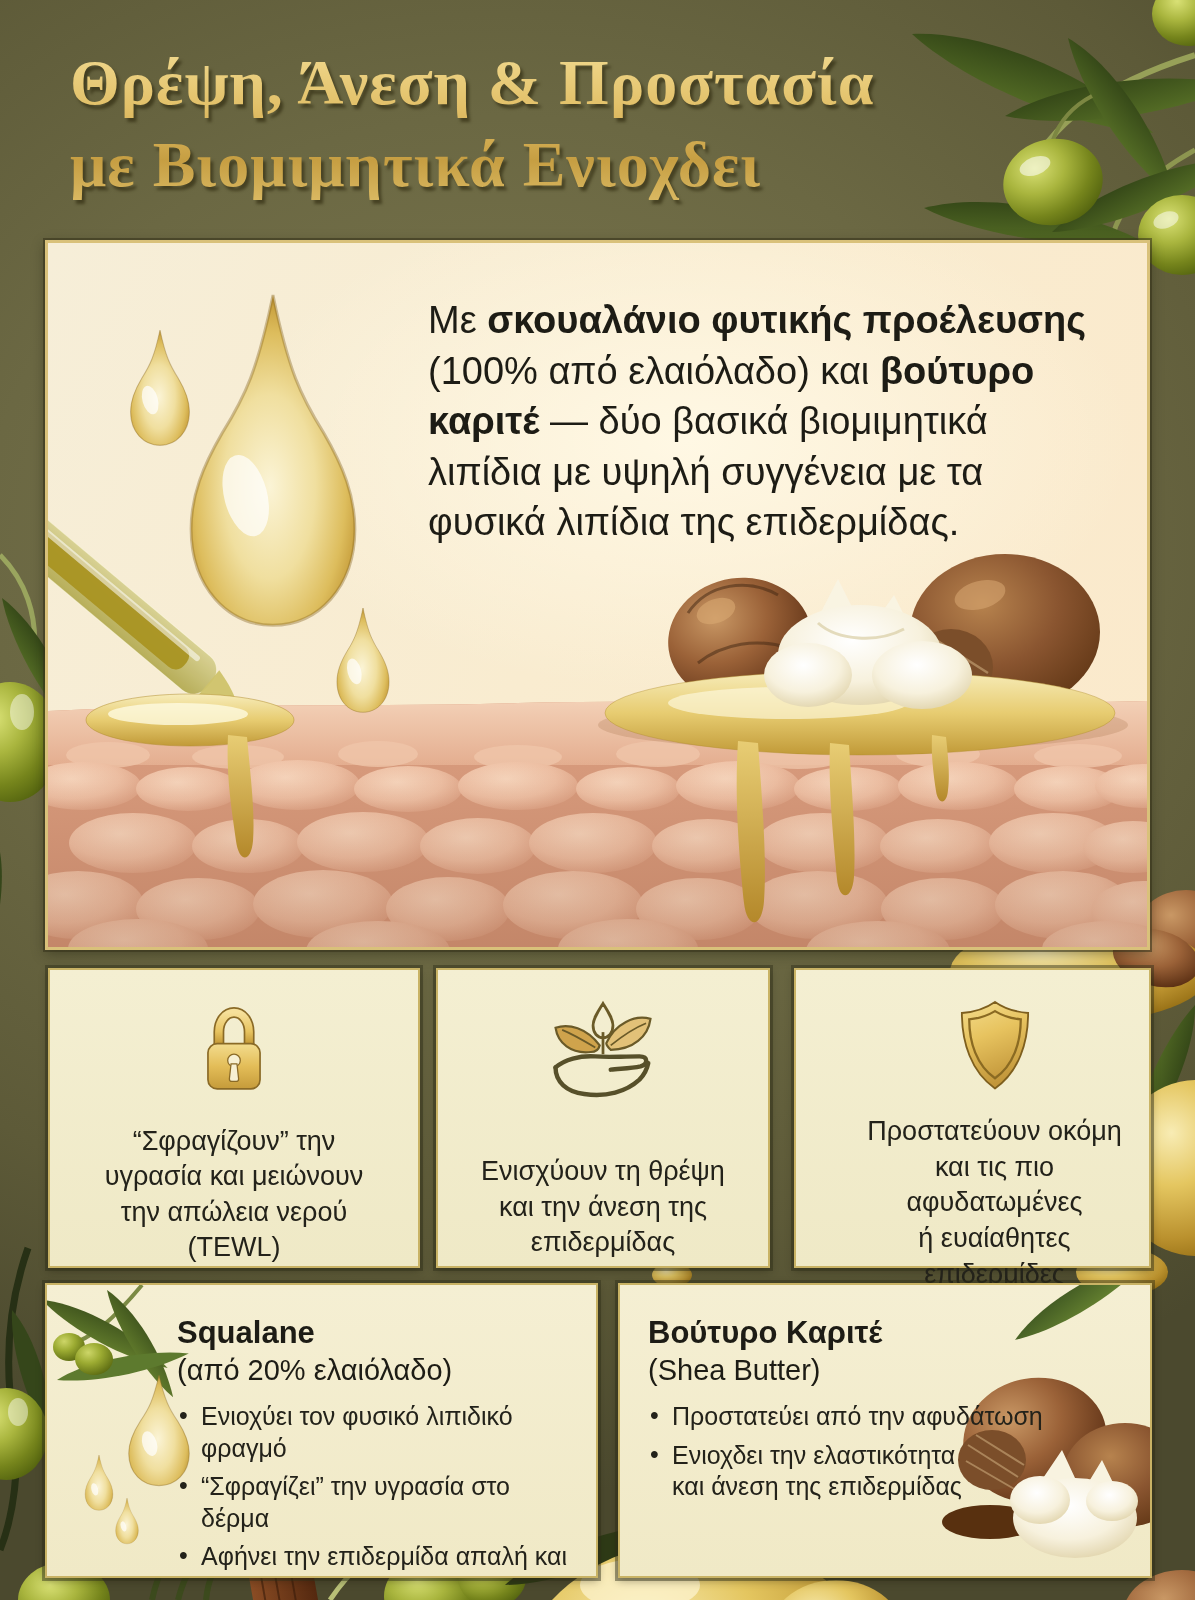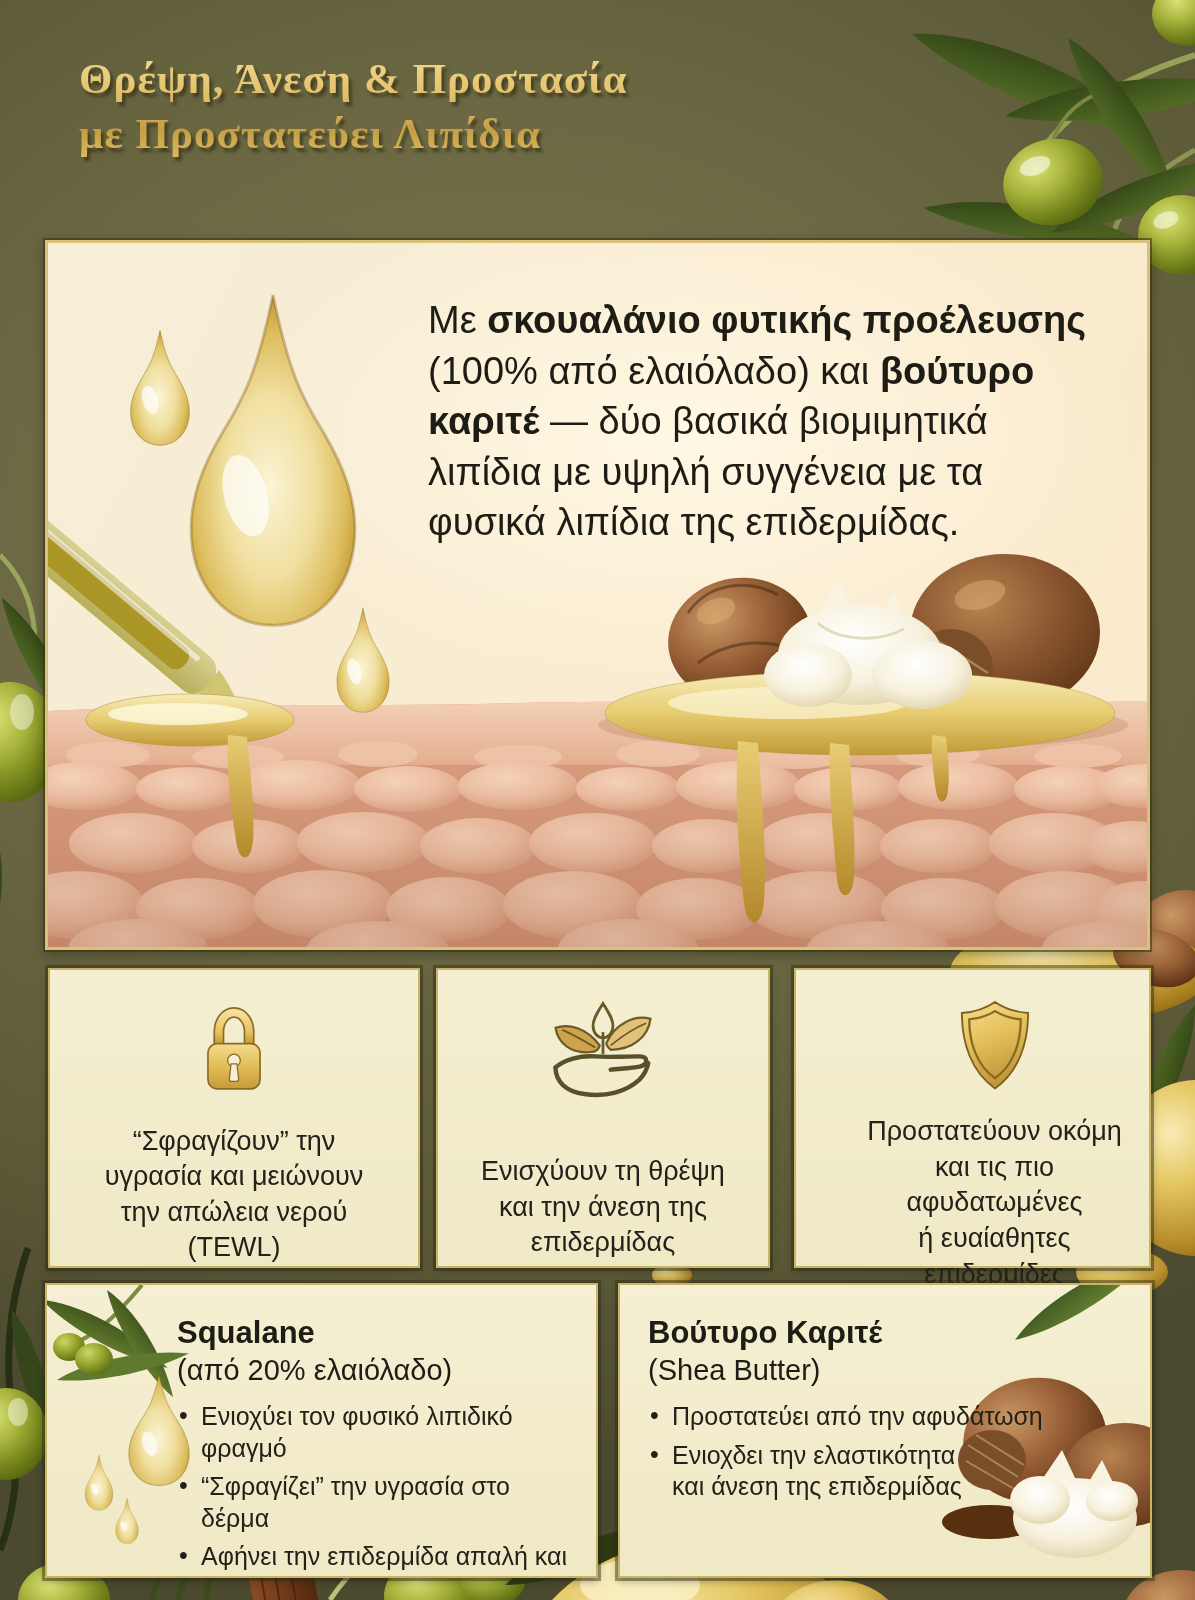--- a/index.html
+++ b/index.html
@@ -8,22 +8,22 @@
     font-family:"Liberation Sans","DejaVu Sans",sans-serif;
     background:
       radial-gradient(1150px 950px at 42% 34%, #7b774e 0%, #6b6843 45%, #5d5a38 75%, #4b492e 100%);
   }
   svg{display:block}
   .bg-decor{position:absolute;inset:0;width:1195px;height:1600px;}
 
   
   .title-block{position:absolute;left:66px;top:38px;width:920px;z-index:3;}
   .title-block h1{
-    margin:13px;font-family:"Liberation Serif","DejaVu Serif",serif;
-    font-size:43px;line-height:1.28;font-weight:700;letter-spacing:1px;
+    margin:4px;font-family:"Liberation Serif","DejaVu Serif",serif;
+    font-size:64px;line-height:1.28;font-weight:700;letter-spacing:1px;
     background:linear-gradient(180deg,#f2dc93 0%,#e2c068 40%,#c69e42 72%,#dcbc66 100%);
     -webkit-background-clip:text;background-clip:text;color:transparent;
     filter:drop-shadow(3px 4px 1.5px rgba(38,32,8,.55));
   }
 
   
   .hero-panel{
     position:absolute;left:45px;top:240px;width:1105px;height:710px;z-index:2;
     border:3px solid #d9c17a;box-sizing:border-box;
     box-shadow:0 0 0 2px rgba(52,50,26,.55), 0 4px 12px rgba(25,24,10,.4);
@@ -176,21 +176,21 @@
       <use href="#bg-leaf" fill="#2e3a16" transform="translate(505,1585) rotate(-18) scale(2.2,1.7)"></use>
       <ellipse cx="700" cy="1690" rx="185" ry="150" fill="url(#bg-goldG)"></ellipse>
       <ellipse cx="640" cy="1585" rx="60" ry="26" fill="#fff8d8" opacity="0.65"></ellipse>
       <ellipse cx="836" cy="1640" rx="70" ry="60" fill="url(#bg-goldG)"></ellipse>
       <ellipse cx="1182" cy="1618" rx="60" ry="48" fill="url(#bg-nutG)"></ellipse>
     </g>
   </svg>
 
   <header class="title-block">
     <h1><span>Θρέψη, Άνεση &amp; Προστασία</span><br>
-    <span>με Προστατεύει Λιπίδια</span></h1>
+    <span>με Βιομιμητικά Ενιοχδει</span></h1>
   </header>
 
   <section class="hero-panel">
     <svg class="hero-art" viewBox="0 0 1099 704" aria-hidden="true">
       <defs>
         <radialGradient id="h-dropG" cx="48%" cy="58%" r="62%">
           <stop offset="0" stop-color="#fbf4d6"></stop>
             <stop offset="0.45" stop-color="#f0df9f"></stop>
           <stop offset="0.75" stop-color="#ddbd5d"></stop>
             <stop offset="0.92" stop-color="#c49a38"></stop>

